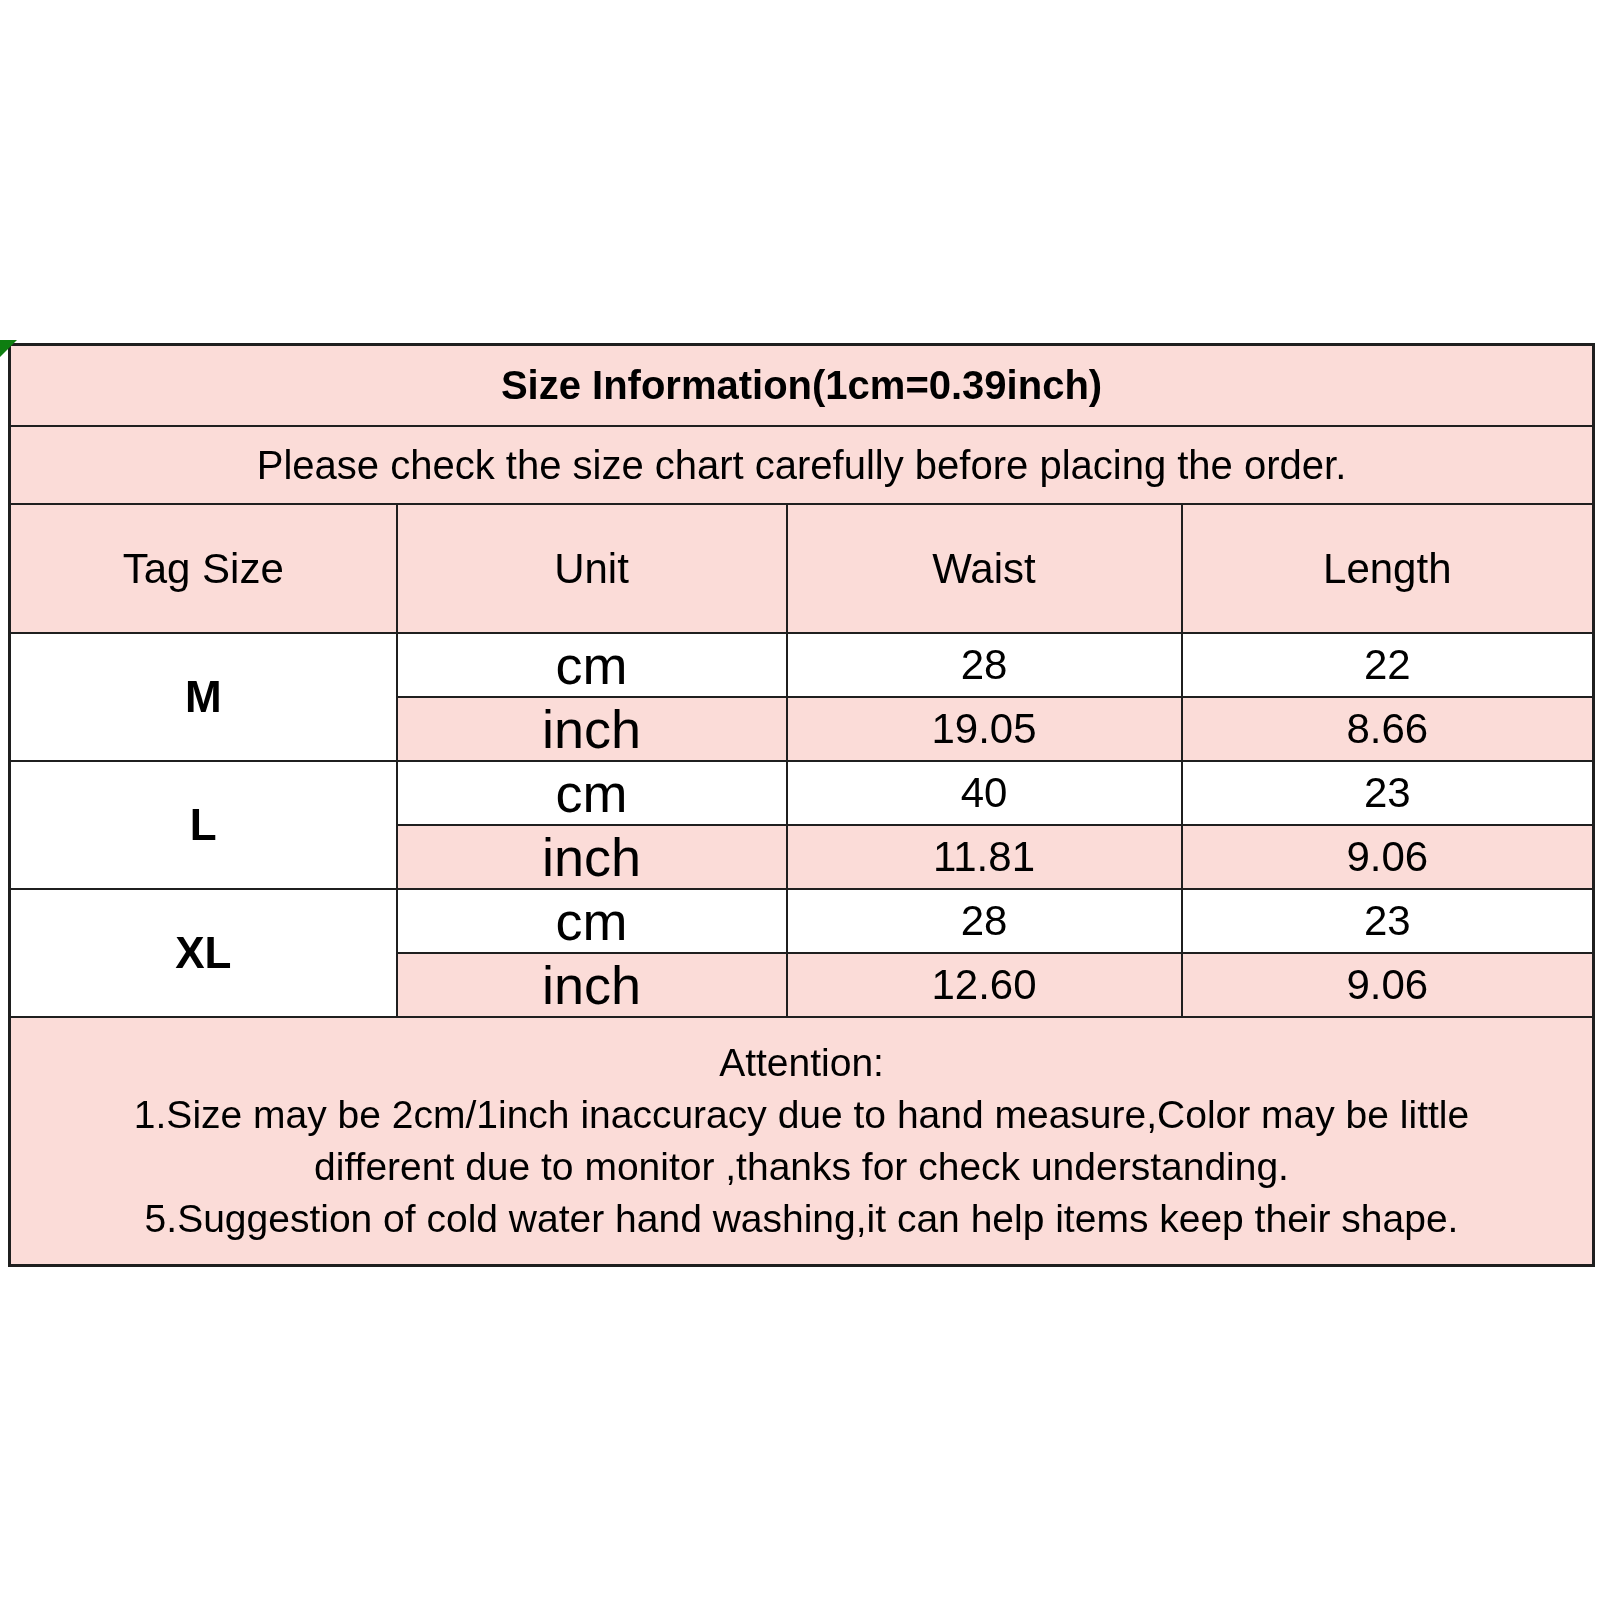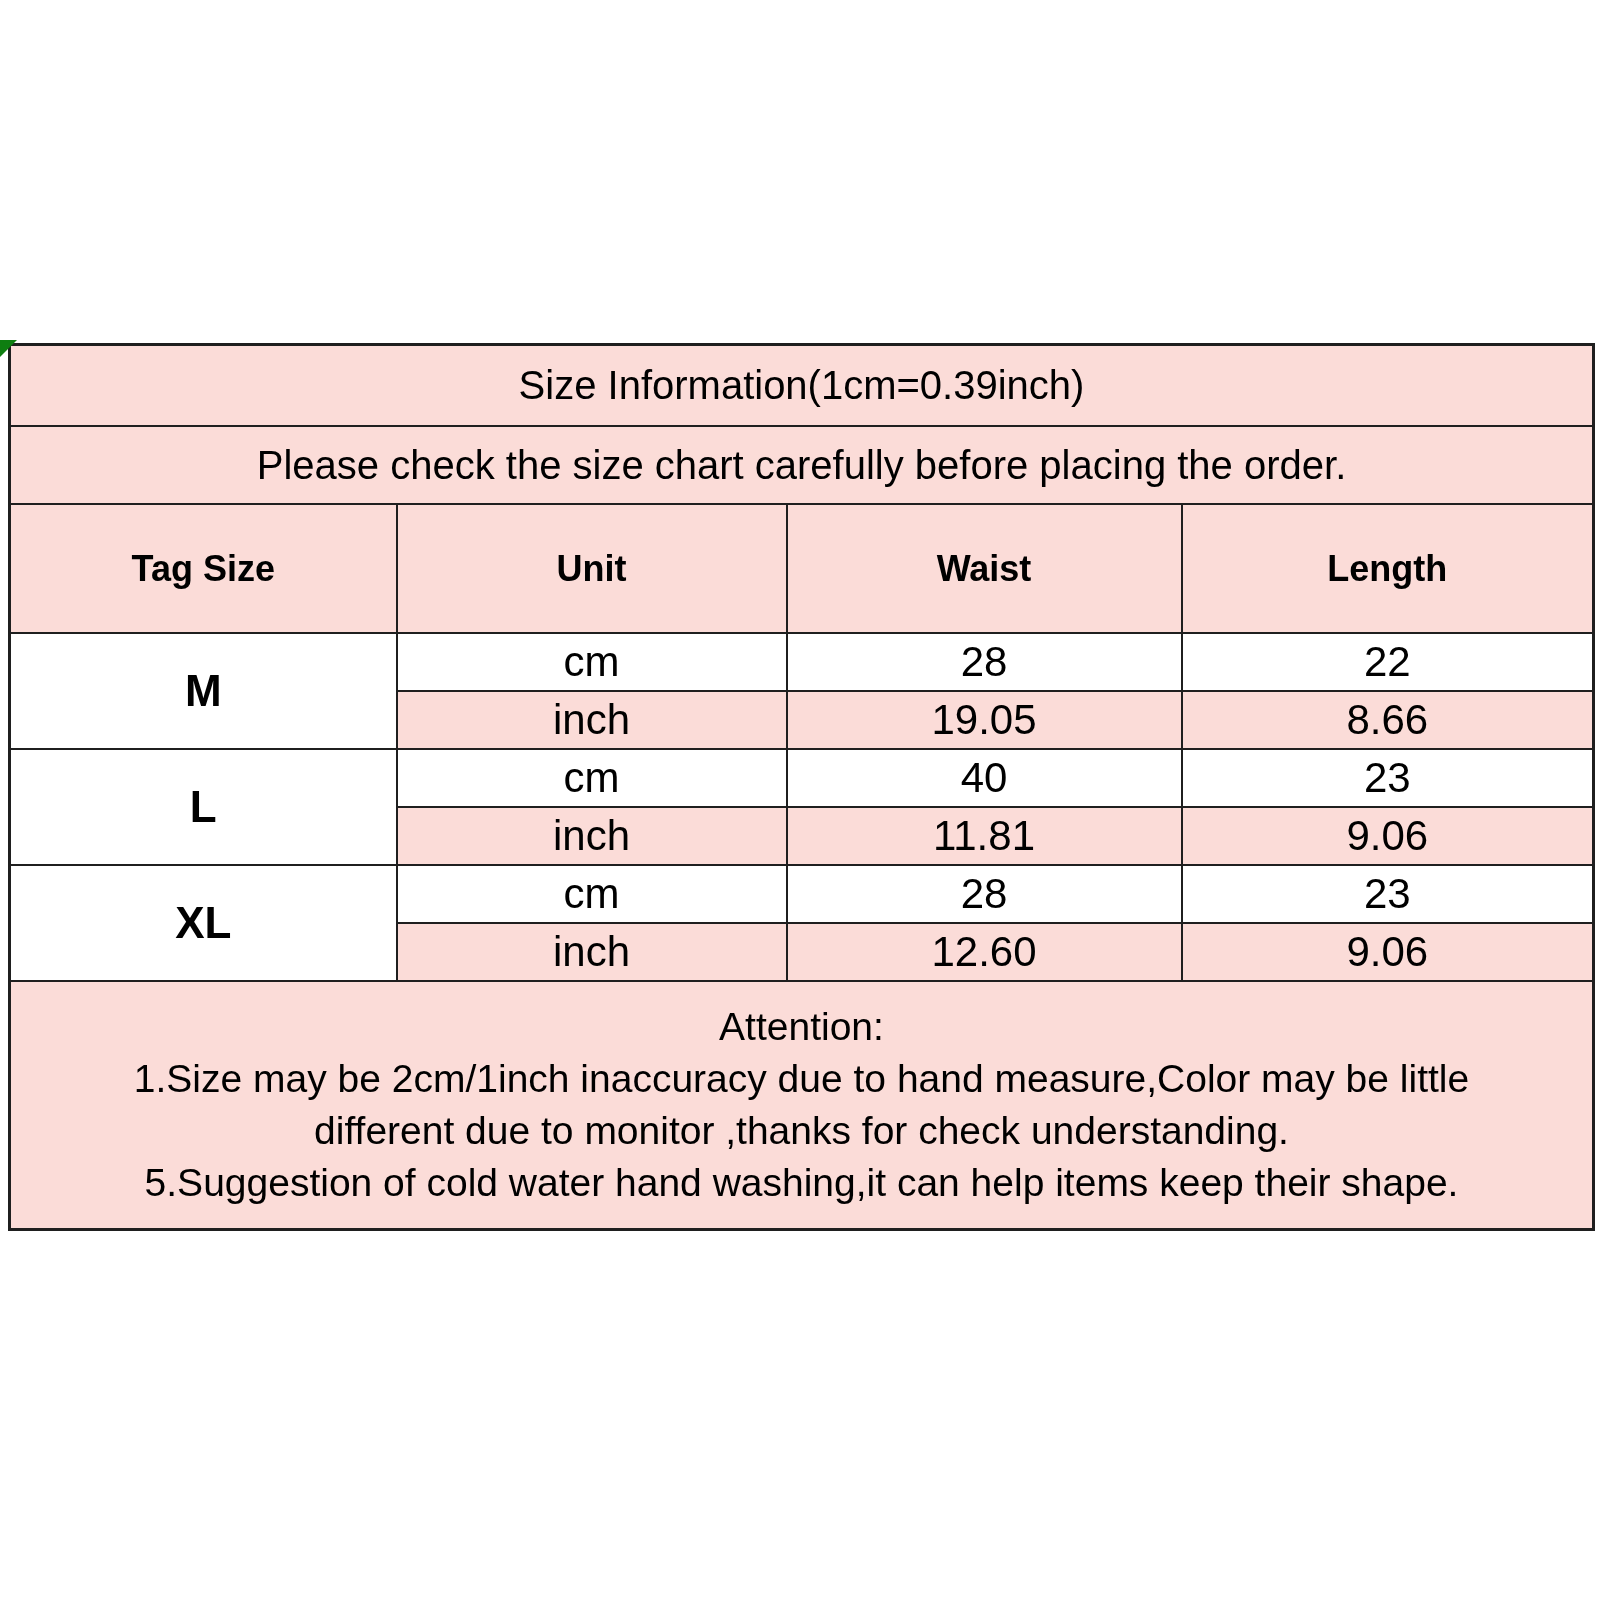--- a/index.html
+++ b/index.html
@@ -33,44 +33,44 @@
     vertical-align: middle;
     padding: 0;
     overflow: hidden;
   }
 
   .bg-pink  { background: #fbdcd8; }
   .bg-white { background: #ffffff; }
 
   .title-row td {
     height: 79px;
-    font-weight: normal;
+    font-weight: bold;
     font-size: 40px;
   }
 
   .subtitle-row td {
     height: 76px;
     font-size: 40px;
   }
 
   .header-row td {
     height: 127px;
-    font-weight: bold;
-    font-size: 36px;
+    font-weight: normal;
+    font-size: 42px;
   }
 
   .tag-cell {
     font-weight: bold;
     font-size: 44px;
     background: #ffffff;
   }
 
   .data-row td { height: 56px; }
 
-  .unit-cell  { font-size: 42px; }
+  .unit-cell  { font-size: 54px; }
   .value-cell { font-size: 42px; }
 
   .attention-row td {
     height: 246px;
     text-align: left;
     vertical-align: top;
     padding: 30px 12px 0 10px;
     font-size: 39px;
     line-height: 52px;
   }

